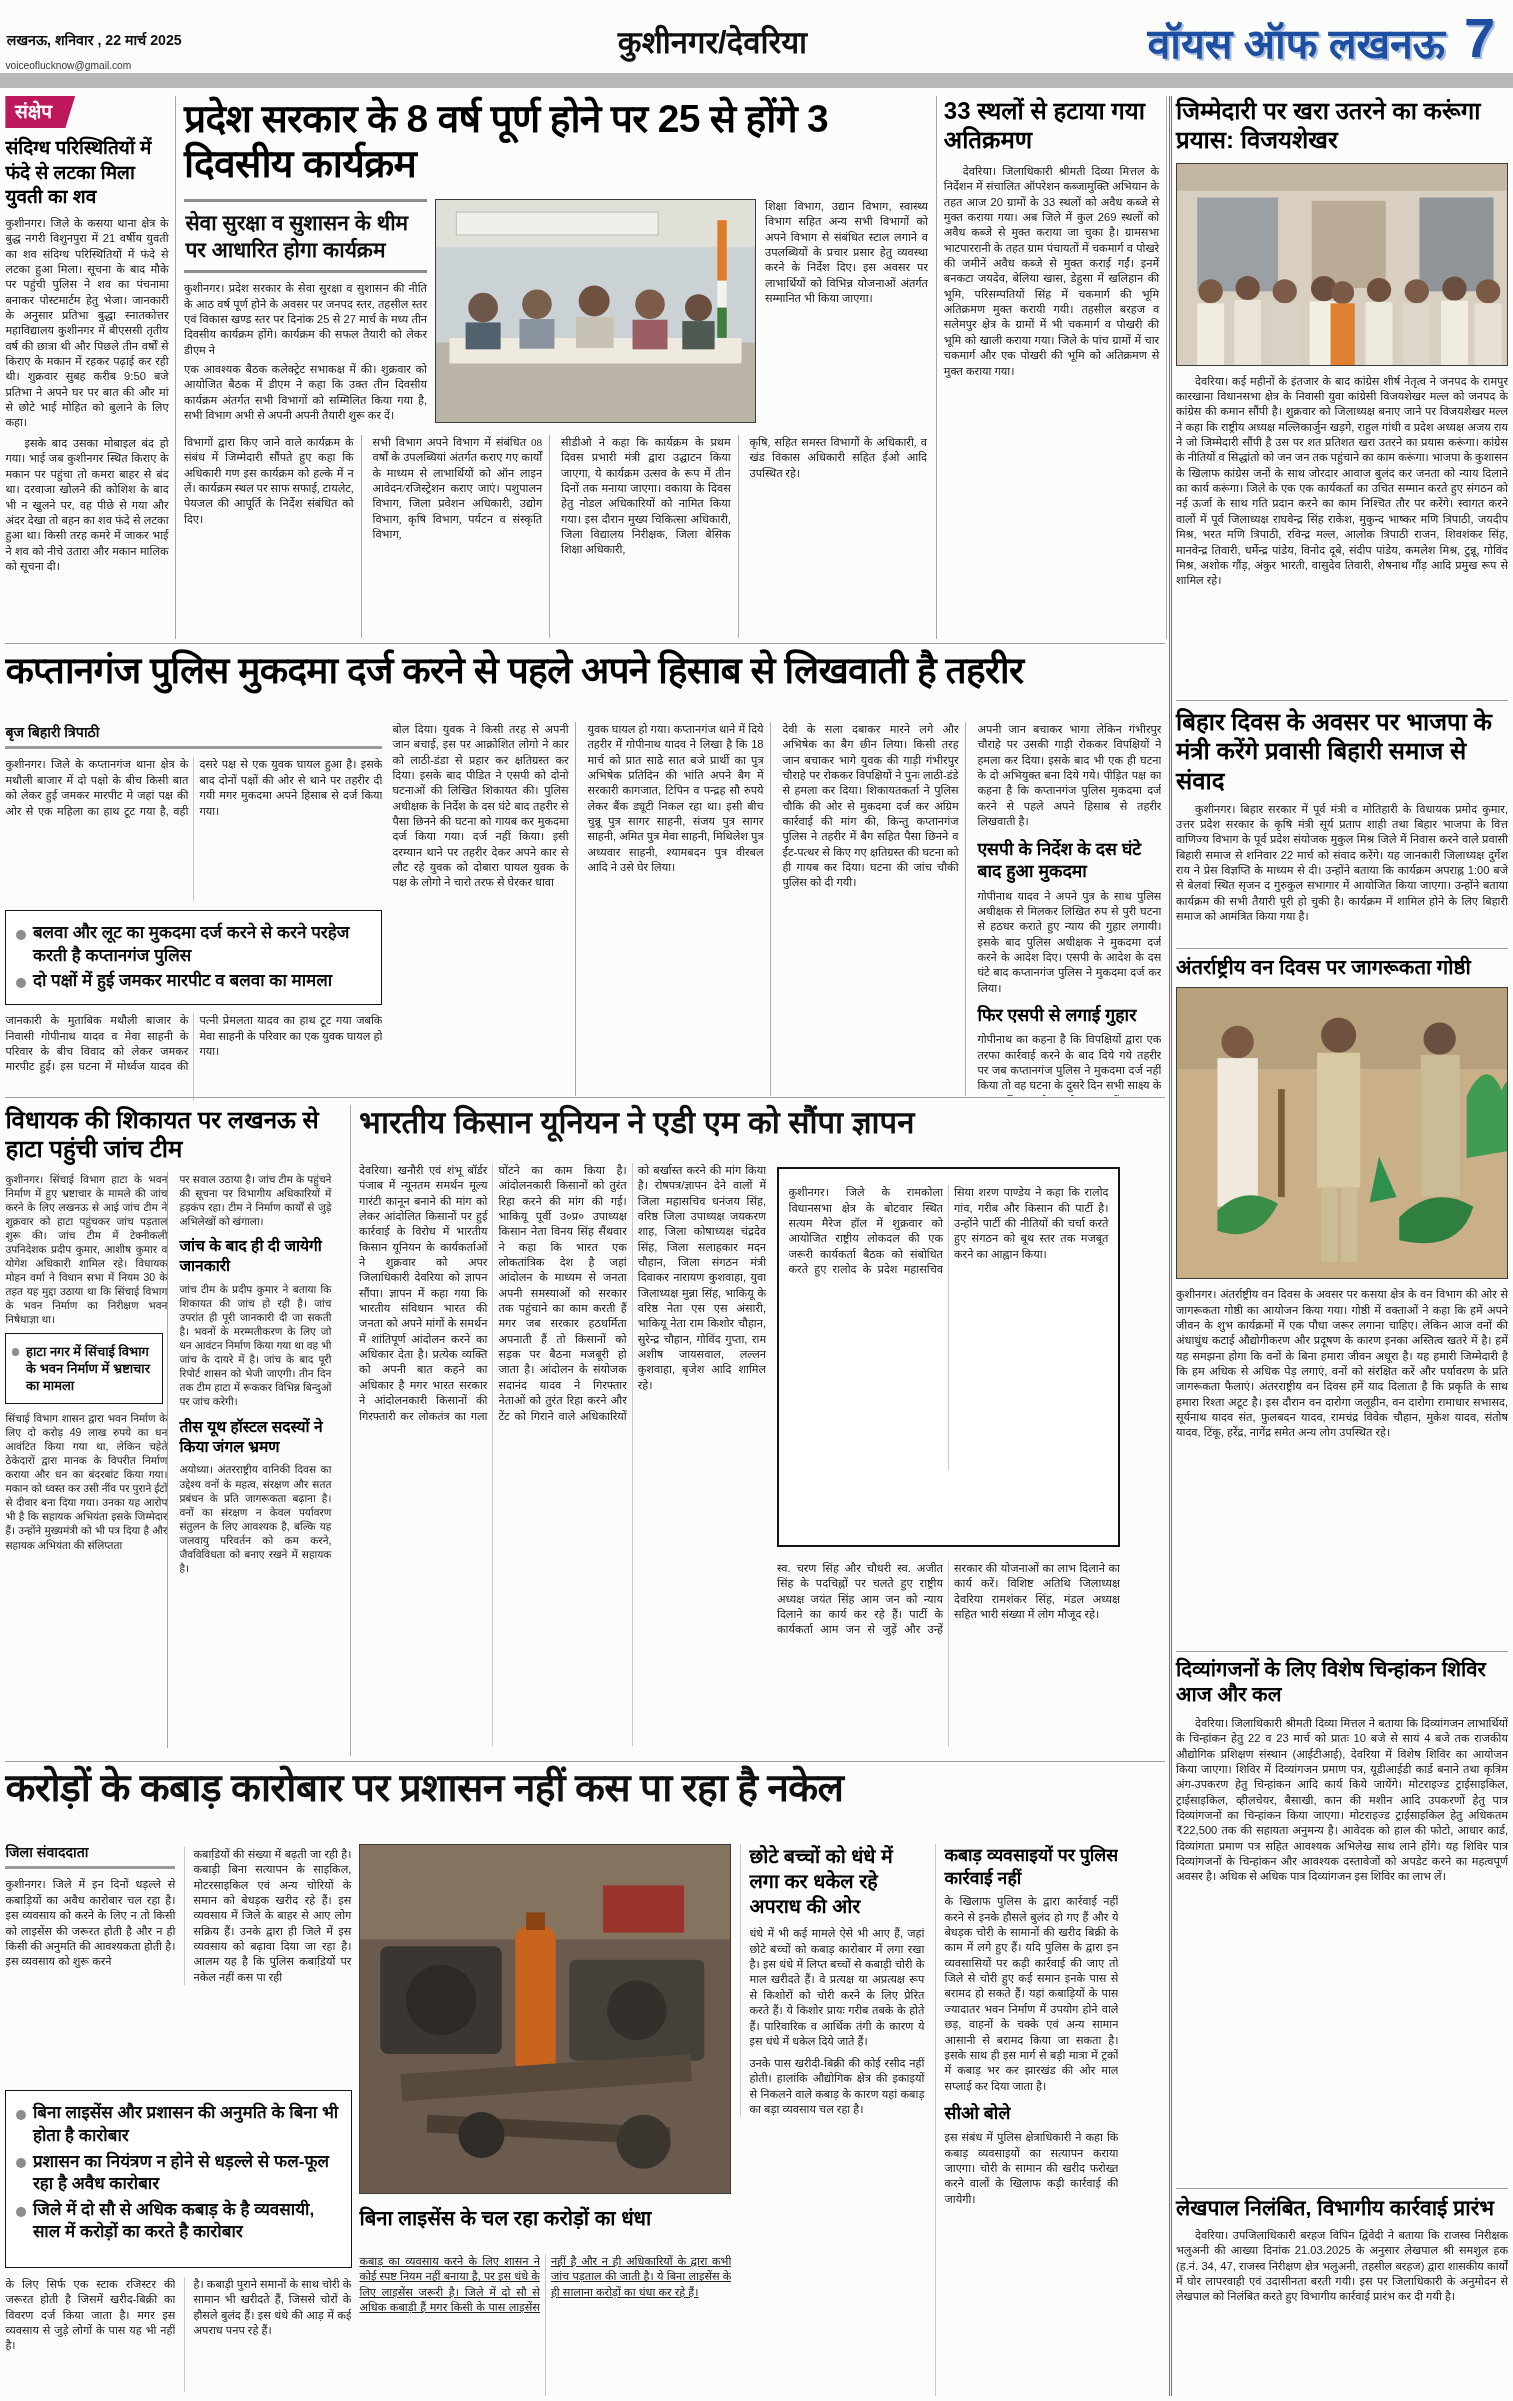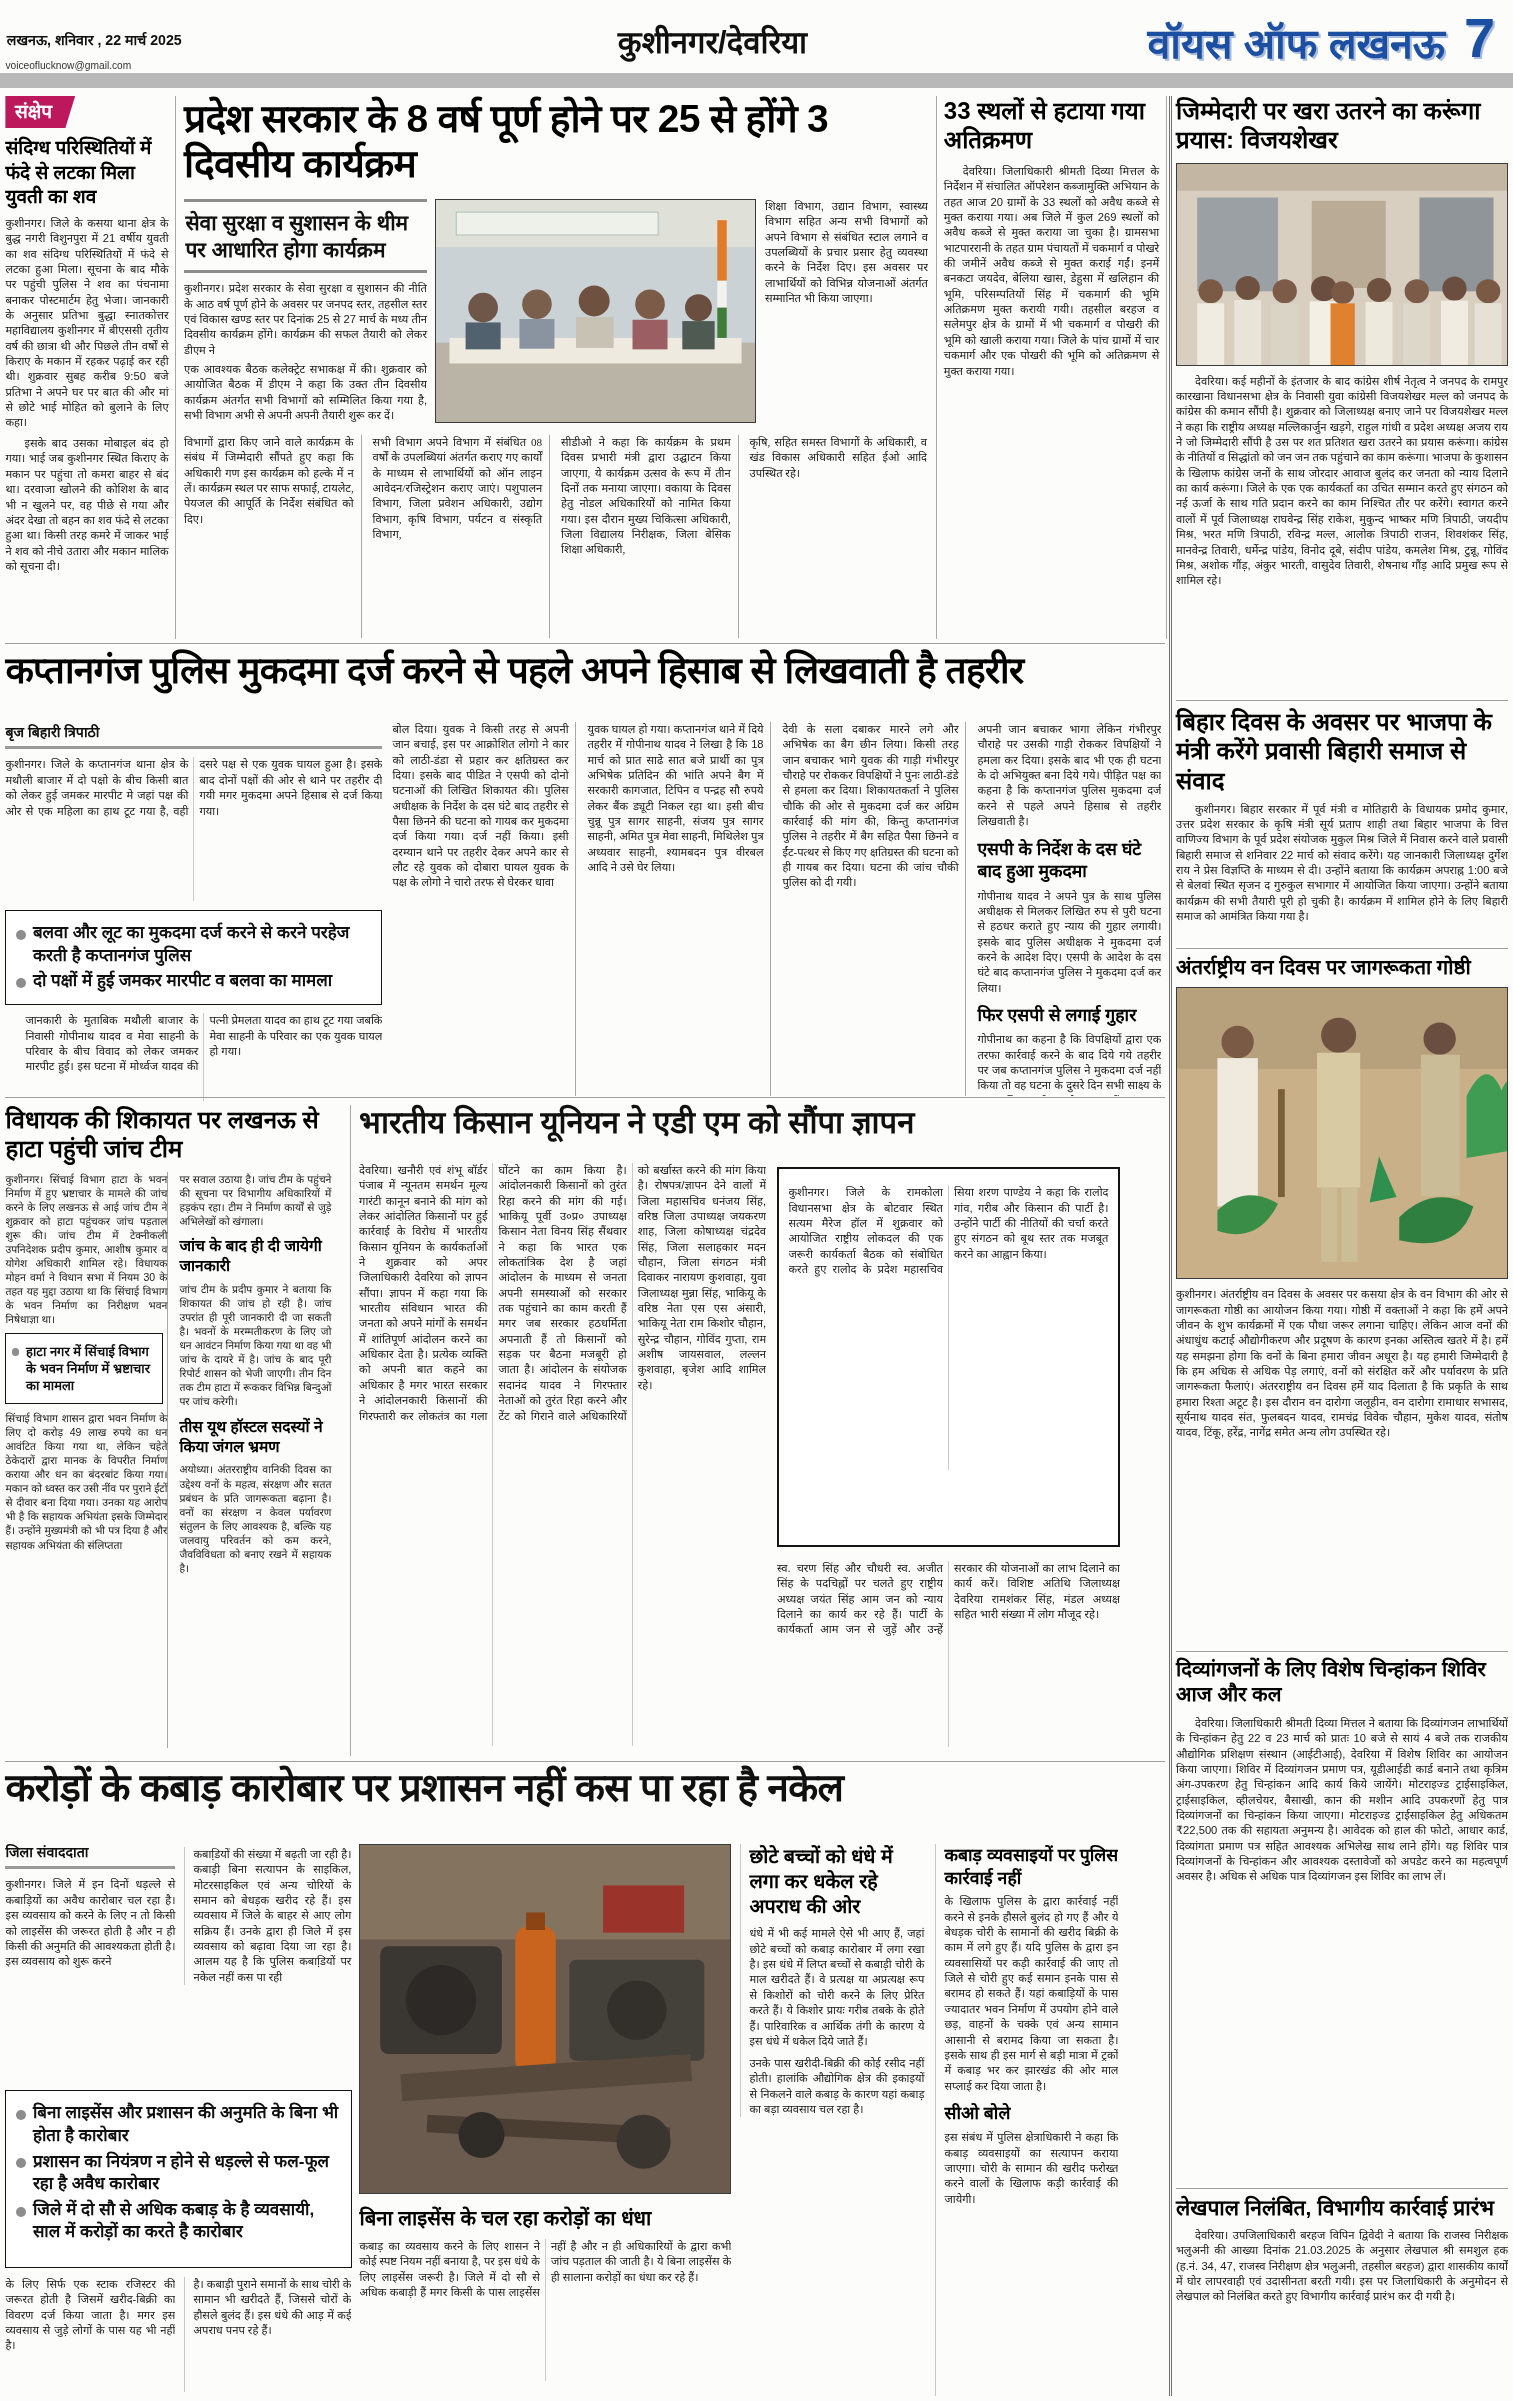--- a/index.html
+++ b/index.html
@@ -137,21 +137,21 @@
       <div class="box" style="margin:8.1px 0;">
         <div class="bullet">
             <span class="dot"></span>
             <span>बलवा और लूट का मुकदमा दर्ज करने से करने परहेज करती है कप्तानगंज पुलिस</span>
           </div>
         <div class="bullet">
             <span class="dot"></span>
             <span>दो पक्षों में हुई जमकर मारपीट व बलवा का मामला</span>
           </div>
       </div>
-      <div class="bt c2" style="height:88px;overflow:hidden;margin-left:20px;">जानकारी के मुताबिक मथौली बाजार के निवासी गोपीनाथ यादव व मेवा साहनी के परिवार के बीच विवाद को लेकर जमकर मारपीट हुई। इस घटना में मोर्ध्वज यादव की पत्नी प्रेमलता यादव का हाथ टूट गया जबकि मेवा साहनी के परिवार का एक युवक घायल हो गया।</div>
+      <div class="bt c2" style="height:88px;overflow:hidden;">जानकारी के मुताबिक मथौली बाजार के निवासी गोपीनाथ यादव व मेवा साहनी के परिवार के बीच विवाद को लेकर जमकर मारपीट हुई। इस घटना में मोर्ध्वज यादव की पत्नी प्रेमलता यादव का हाथ टूट गया जबकि मेवा साहनी के परिवार का एक युवक घायल हो गया।</div>
     </div>
     <div class="abs" style="left:387px;top:72px;width:774px;height:374px;display:flex;gap:11px;">
       <div class="bt vr" style="width:184px;padding-right:6.8px;overflow:hidden;">बोल दिया। युवक ने किसी तरह से अपनी जान बचाई, इस पर आक्रोशित लोगो ने कार को लाठी-डंडा से प्रहार कर क्षतिग्रस्त कर दिया। इसके बाद पीडित ने एसपी को दोनो घटनाओं की लिखित शिकायत की। पुलिस अधीक्षक के निर्देश के दस घंटे बाद तहरीर से पैसा छिनने की घटना को गायब कर मुकदमा दर्ज किया गया। दर्ज नहीं किया। इसी दरम्यान थाने पर तहरीर देकर अपने कार से लौट रहे युवक को दोबारा घायल युवक के पक्ष के लोगो ने चारो तरफ से घेरकर धावा</div>
       <div class="bt vr" style="width:184px;padding-right:6.8px;overflow:hidden;">युवक घायल हो गया। कप्तानगंज थाने में दिये तहरीर में गोपीनाथ यादव ने लिखा है कि 18 मार्च को प्रात साढे सात बजे प्रार्थी का पुत्र अभिषेक प्रतिदिन की भांति अपने बैग में सरकारी कागजात, टिपिन व पन्द्रह सौ रुपये लेकर बैंक ड्यूटी निकल रहा था। इसी बीच चुन्नू पुत्र सागर साहनी, संजय पुत्र सागर साहनी, अमित पुत्र मेवा साहनी, मिथिलेश पुत्र अध्यवार साहनी, श्यामबदन पुत्र वीरबल आदि ने उसे घेर लिया।</div>
       <div class="bt vr" style="width:184px;padding-right:6.8px;overflow:hidden;">देवी के सला दबाकर मारने लगे और अभिषेक का बैग छीन लिया। किसी तरह जान बचाकर भागे युवक की गाड़ी गंभीरपुर चौराहे पर रोककर विपक्षियों ने पुनः लाठी-डंडे से हमला कर दिया। शिकायतकर्ता ने पुलिस चौकि की ओर से मुकदमा दर्ज कर अग्रिम कार्रवाई की मांग की, किन्तु कप्तानगंज पुलिस ने तहरीर में बैग सहित पैसा छिनने व ईंट-पत्थर से किए गए क्षतिग्रस्त की घटना को ही गायब कर दिया। घटना की जांच चौकी पुलिस को दी गयी।</div>
       <div style="width:184px;overflow:hidden;">
         <div class="bt">अपनी जान बचाकर भागा लेकिन गंभीरपुर चौराहे पर उसकी गाड़ी रोककर विपक्षियों ने हमला कर दिया। इसके बाद भी एक ही घटना के दो अभियुक्त बना दिये गये। पीड़ित पक्ष का कहना है कि कप्तानगंज पुलिस मुकदमा दर्ज करने से पहले अपने हिसाब से तहरीर लिखवाती है।</div>
         <div class="sub">एसपी के निर्देश के दस घंटे बाद हुआ मुकदमा</div>
         <div class="bt">गोपीनाथ यादव ने अपने पुत्र के साथ पुलिस अधीक्षक से मिलकर लिखित रुप से पुरी घटना से हठधर कराते हुए न्याय की गुहार लगायी। इसके बाद पुलिस अधीक्षक ने मुकदमा दर्ज करने के आदेश दिए। एसपी के आदेश के दस घंटे बाद कप्तानगंज पुलिस ने मुकदमा दर्ज कर लिया।</div>
         <div class="sub">फिर एसपी से लगाई गुहार</div>
@@ -266,21 +266,21 @@
         <circle cx="410" cy="245" r="44" fill="#332f2b"></circle>
         <rect x="60" y="340" width="430" height="40" fill="#57493c" transform="rotate(-4 60 340)"></rect>
         <rect x="100" y="400" width="360" height="26" fill="#4a3e33" transform="rotate(3 100 400)"></rect>
         <rect x="360" y="60" width="120" height="70" fill="#9a342a"></rect>
         <circle cx="180" cy="430" r="34" fill="#2f2b27"></circle>
         <circle cx="420" cy="440" r="40" fill="#3b352f"></circle>
       </svg>
     </div>
     <div class="abs" style="left:354px;top:439px;width:372px;">
       <div class="h4" style="font-size:20.3px;">बिना लाइसेंस के चल रहा करोड़ों का धंधा</div>
-      <div class="bt c2" style="margin-top:7px;height:142px;overflow:hidden;">कबाड़ का व्यवसाय करने के लिए शासन ने कोई स्पष्ट नियम नहीं बनाया है, पर इस धंधे के लिए लाइसेंस जरूरी है। जिले में दो सौ से अधिक कबाड़ी हैं मगर किसी के पास लाइसेंस नहीं है और न ही अधिकारियों के द्वारा कभी जांच पड़ताल की जाती है। ये बिना लाइसेंस के ही सालाना करोड़ों का धंधा कर रहे हैं।</div>
+      <div class="bt c2" style="margin-top:22px;height:142px;overflow:hidden;text-decoration:underline;">कबाड़ का व्यवसाय करने के लिए शासन ने कोई स्पष्ट नियम नहीं बनाया है, पर इस धंधे के लिए लाइसेंस जरूरी है। जिले में दो सौ से अधिक कबाड़ी हैं मगर किसी के पास लाइसेंस नहीं है और न ही अधिकारियों के द्वारा कभी जांच पड़ताल की जाती है। ये बिना लाइसेंस के ही सालाना करोड़ों का धंधा कर रहे हैं।</div>
     </div>
     <div class="abs" style="left:735px;top:77px;width:184px;border-left:0.7px solid #c9c9c9;padding-left:8.1px;">
       <div class="h4" style="font-size:19.7px;">छोटे बच्चों को धंधे में लगा कर धकेल रहे अपराध की ओर</div>
       <div class="bt" style="margin-top:6.8px;">धंधे में भी कई मामले ऐसे भी आए हैं, जहां छोटे बच्चों को कबाड़ कारोबार में लगा रखा है। इस धंधे में लिप्त बच्चों से कबाड़ी चोरी के माल खरीदते हैं। वे प्रत्यक्ष या अप्रत्यक्ष रूप से किशोरों को चोरी करने के लिए प्रेरित करते हैं। ये किशोर प्रायः गरीब तबके के होते हैं। पारिवारिक व आर्थिक तंगी के कारण ये इस धंधे में धकेल दिये जाते हैं।</div>
       <div class="bt" style="margin-top:6.8px;">उनके पास खरीदी-बिक्री की कोई रसीद नहीं होती। हालांकि औद्योगिक क्षेत्र की इकाइयों से निकलने वाले कबाड़ के कारण यहां कबाड़ का बड़ा व्यवसाय चल रहा है।</div>
     </div>
     <div class="abs" style="left:930px;top:77px;width:183px;height:552px;overflow:hidden;border-left:0.7px solid #c9c9c9;padding-left:8.1px;">
       <div class="h4" style="font-size:17.6px;">कबाड़ व्यवसाइयों पर पुलिस कार्रवाई नहीं</div>
       <div class="bt" style="margin-top:5.4px;">के खिलाफ पुलिस के द्वारा कार्रवाई नहीं करने से इनके हौसले बुलंद हो गए हैं और ये बेधड़क चोरी के सामानों की खरीद बिक्री के काम में लगे हुए हैं। यदि पुलिस के द्वारा इन व्यवसासियों पर कड़ी कार्रवाई की जाए तो जिले से चोरी हुए कई समान इनके पास से बरामद हो सकते हैं। यहां कबाड़ियों के पास ज्यादातर भवन निर्माण में उपयोग होने वाले छड़, वाहनों के चक्के एवं अन्य सामान आसानी से बरामद किया जा सकता है। इसके साथ ही इस मार्ग से बड़ी मात्रा में ट्रकों में कबाड़ भर कर झारखंड की ओर माल सप्लाई कर दिया जाता है।</div>
       <div class="sub" style="text-align:left;">सीओ बोले</div>

